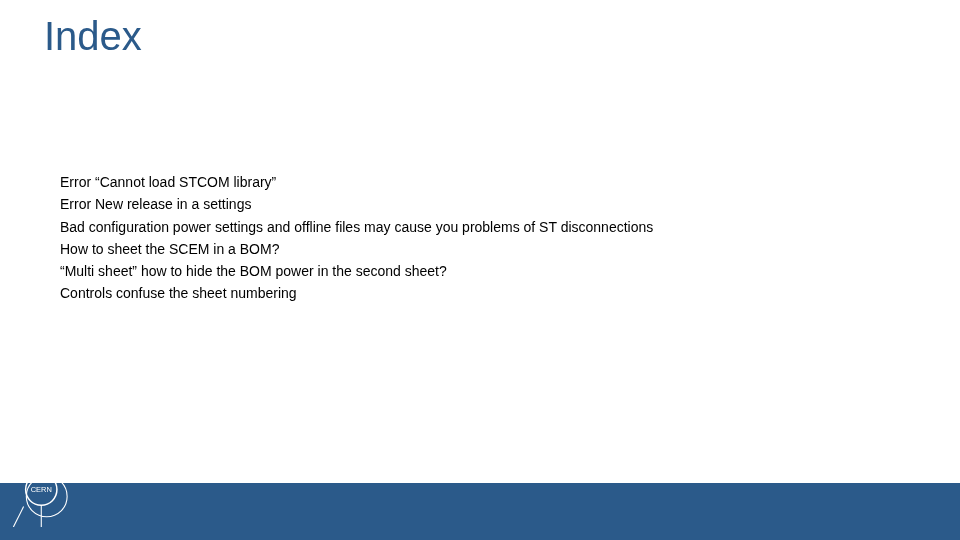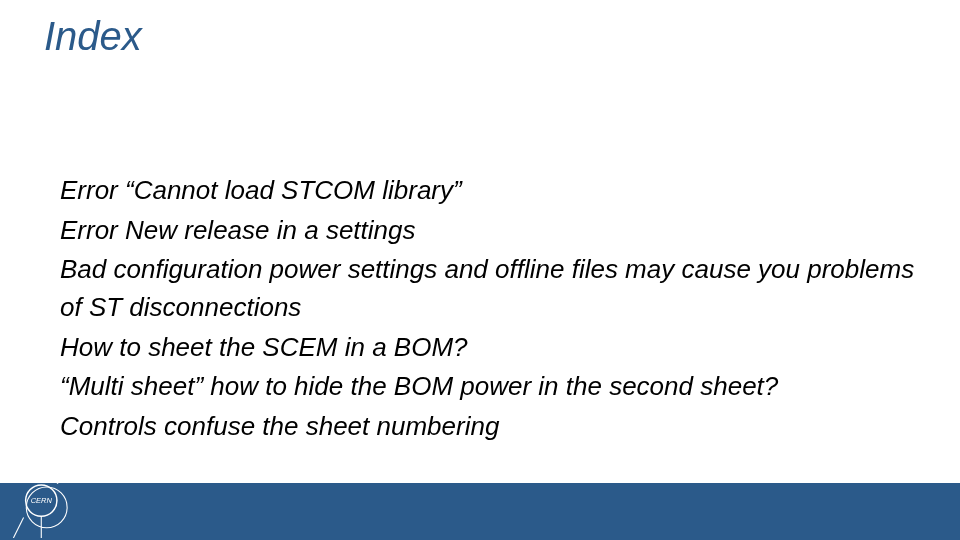--- a/index.html
+++ b/index.html
@@ -1,22 +1,22 @@
 <!DOCTYPE html>
 <html><head>
 <meta charset="utf-8">
 <style>
   * { margin: 0; padding: 0; box-sizing: border-box; }
   html, body { width: 960px; height: 540px; font-family: Arial, Helvetica, sans-serif; background: #fff; overflow: hidden; }
-  .slide { position: relative; width: 960px; height: 540px; font-style: italic; }
+  .slide { position: relative; width: 960px; height: 540px; }
   .title { position: absolute; left: 44px; top: 14px; font-size: 40px; font-weight: 400; color: #2b5a8a; }
-  .body { position: absolute; left: 60px; top: 172px; right: 20px; font-size: 26px; color: #000; line-height: 1.45; }
+  .body { position: absolute; left: 60px; top: 172px; right: 20px; font-size: 14px; color: #000; line-height: 1.45; }
   .body div { margin-bottom: 2px; }
   .footer { position: absolute; left: 0; bottom: 0; width: 100%; height: 57px; background: #2b5a8a; }
-  .logo { position: absolute; left: 10px; bottom: 2px; width: 68px; height: 68px; }
+  .logo { position: absolute; left: 10px; bottom: 13px; width: 68px; height: 68px; }
   .logo svg { width: 100%; height: 100%; }
 </style>
 </head>
 <body>
 
 <div class="slide">
   <div class="title">Index</div>
 
   <div class="body">
     <div>Error “Cannot load STCOM library”</div>

